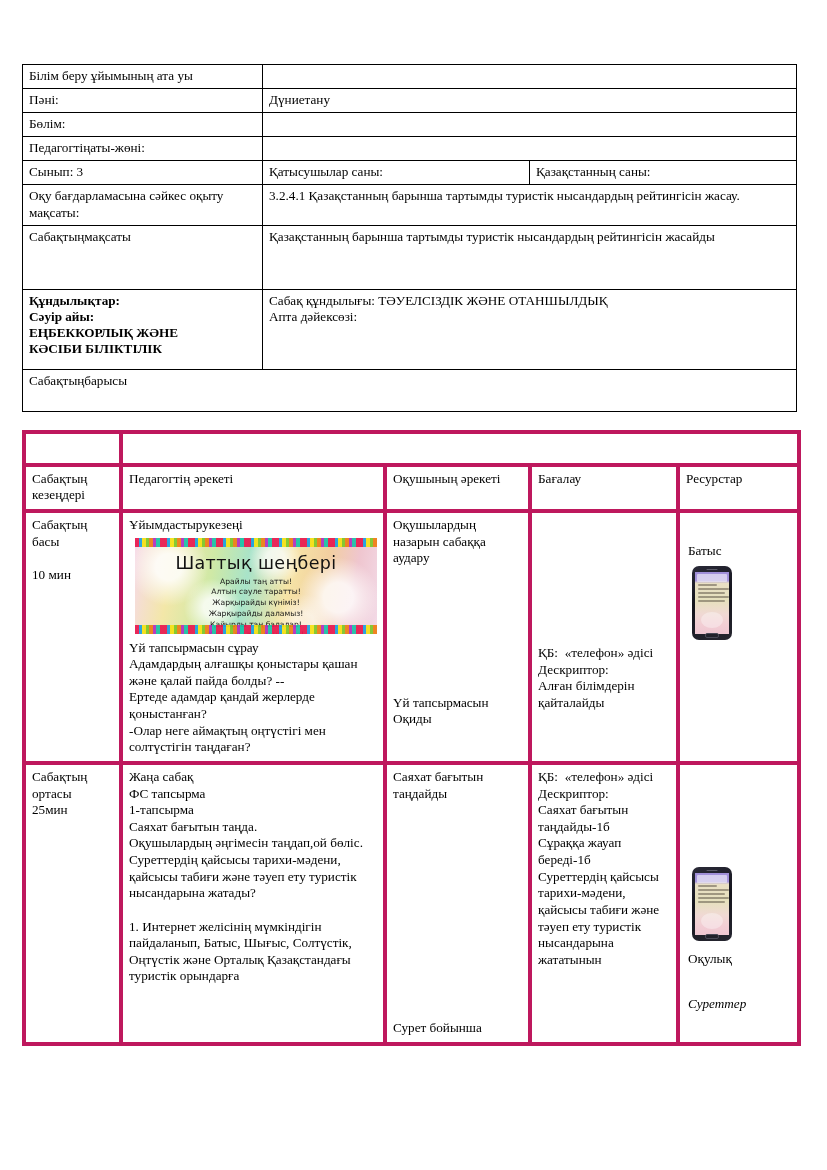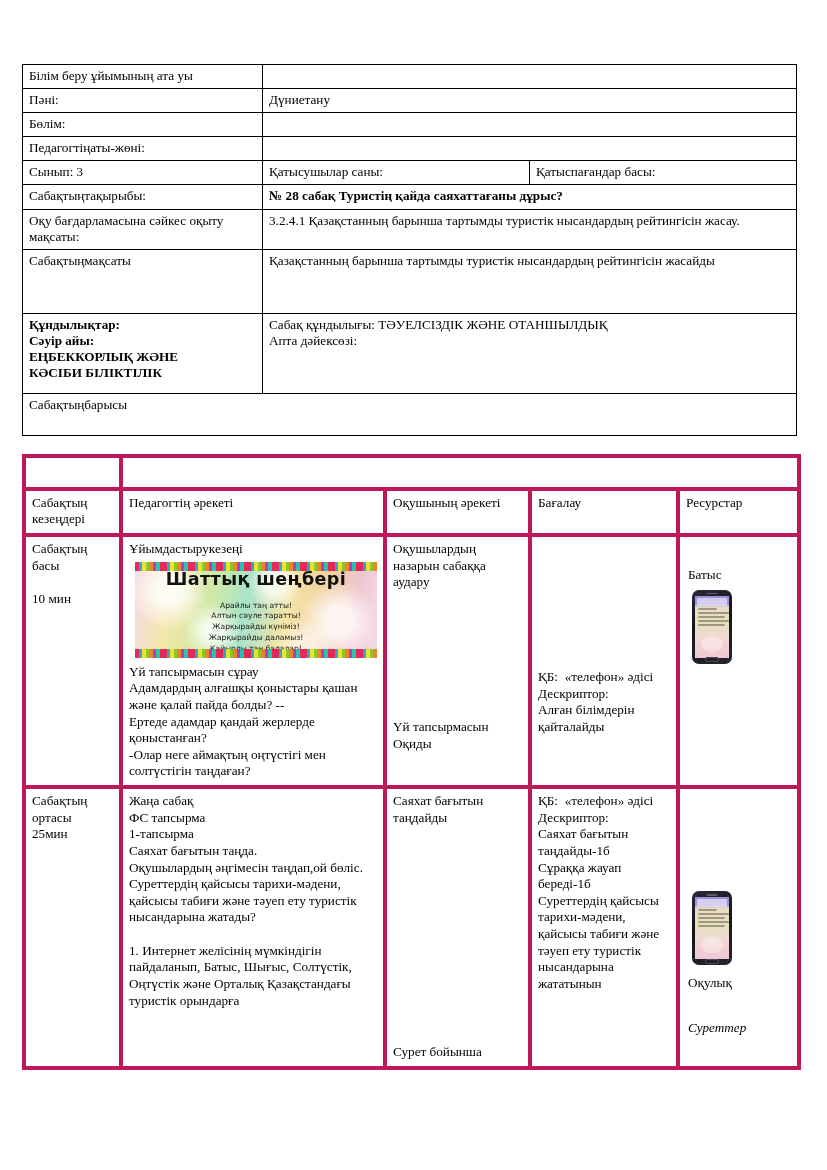--- a/index.html
+++ b/index.html
@@ -87,24 +87,24 @@
       repeating-linear-gradient(90deg,
         #e8174e 0 4px, #1b9fe0 4px 7px, #f5e112 7px 11px,
         #7cc727 11px 14px, #ef7d12 14px 18px, #b32ec0 18px 21px,
         #18c2a6 21px 25px, #e8174e 25px 28px);
     opacity: .92;
   }
   .slide-border.top { top: 0; }
   .slide-border.bottom { bottom: 0; }
   .slide-title {
     position: absolute;
-    top: 6px; left: 0; right: 0;
+    top: 14px; left: 0; right: 0;
     text-align: center;
     font-family: "DejaVu Sans", "Liberation Sans", sans-serif;
-    font-weight: bold;
+    font-weight: normal;
     font-size: 17.5px;
     letter-spacing: .4px;
     color: #121212;
   }
   .slide-poem {
     position: absolute;
     top: 39px; left: 0; right: 0;
     text-align: center;
     font-family: "DejaVu Sans", "Liberation Sans", sans-serif;
     font-weight: normal;
@@ -197,25 +197,21 @@
         <td>Бөлім:</td>
         <td colspan="2"></td>
       </tr>
       <tr>
         <td>Педагогтіңаты-жөні:</td>
         <td colspan="2"></td>
       </tr>
       <tr>
         <td>Сынып:   3</td>
         <td style="width:272px">Қатысушылар саны:</td>
-        <td>Қатыспағандар басы:</td>
-      </tr>
-      <tr>
-        <td>Сабақтыңтақырыбы:</td>
-        <td colspan="2" class="b">№ 28 сабақ    Туристің қайда саяхаттағаны дұрыс?</td>
+        <td>Қазақстанның саны:</td>
       </tr>
       <tr>
         <td>Оқу бағдарламасына сәйкес оқыту мақсаты:</td>
         <td colspan="2">3.2.4.1 Қазақстанның барынша тартымды туристік нысандардың рейтингісін жасау.</td>
       </tr>
       <tr>
         <td style="height:56px">Сабақтыңмақсаты</td>
         <td colspan="2">Қазақстанның барынша тартымды туристік нысандардың рейтингісін жасайды</td>
       </tr>
       <tr>

